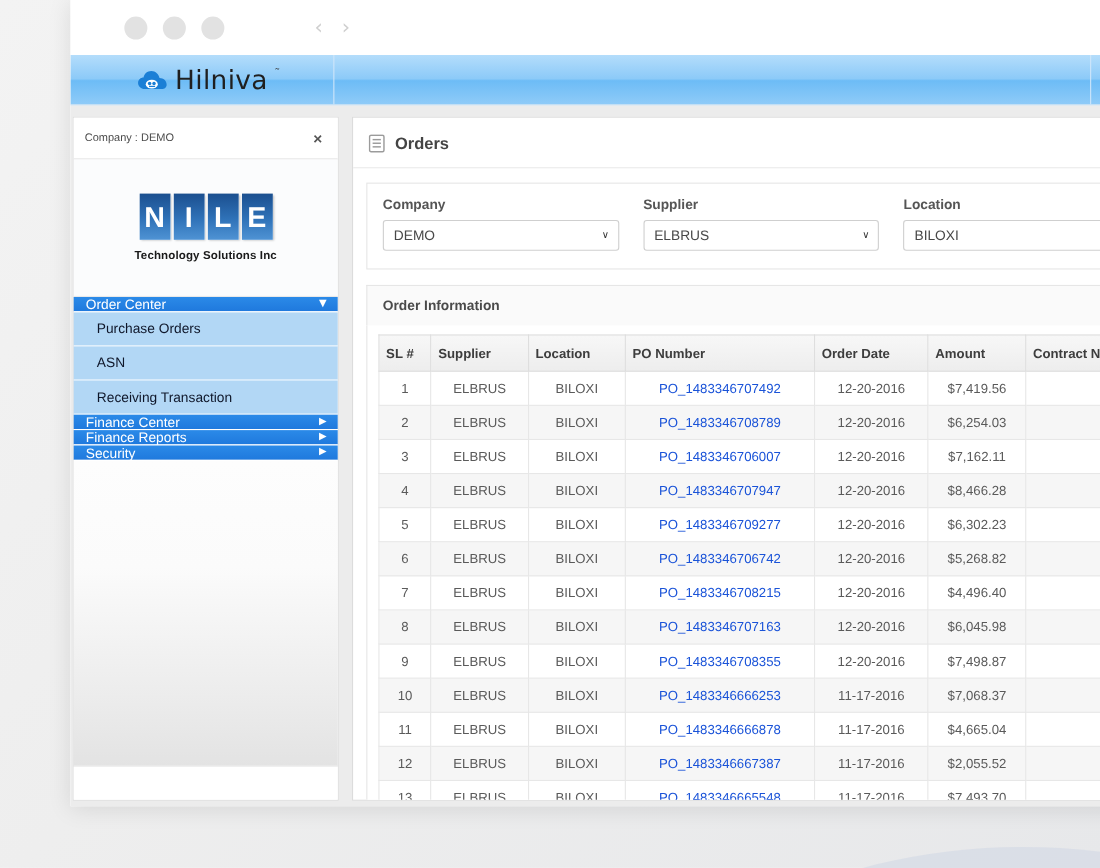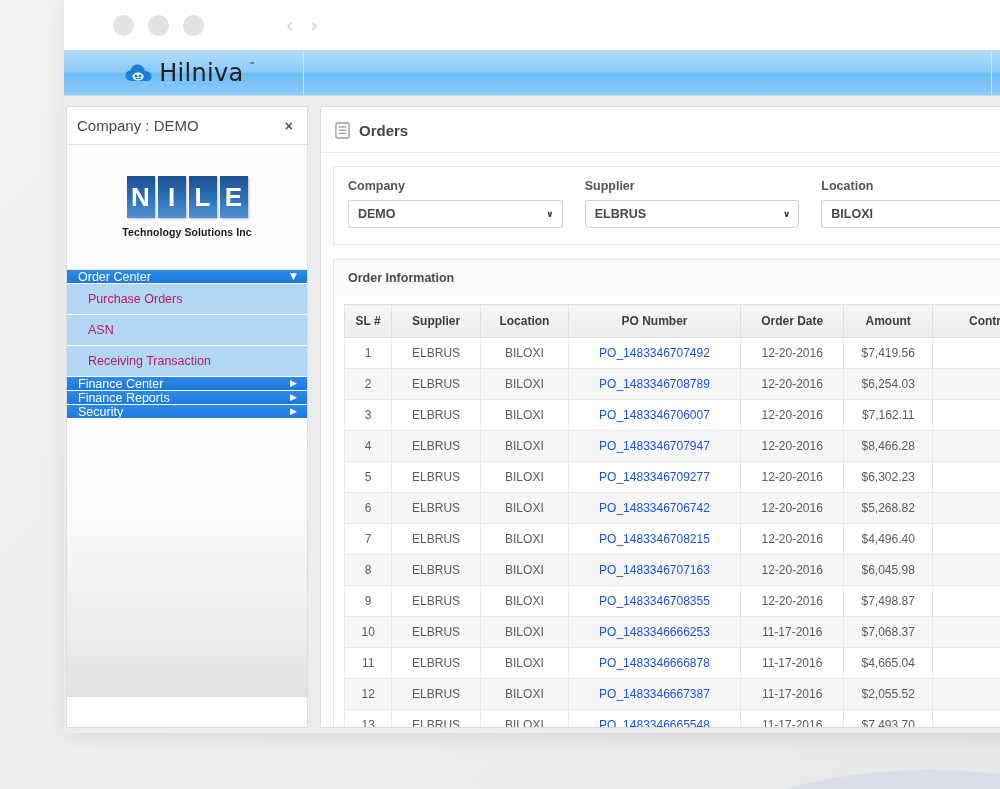--- a/index.html
+++ b/index.html
@@ -137,21 +137,21 @@
   .company-bar {
     height: 38px;
     display: flex;
     align-items: center;
     justify-content: space-between;
     padding: 0 14px 0 10px;
     border-bottom: 1px solid #e2e2e2;
     background: #fff;
   }
   .company-bar .label {
-    font-size: 15px;
+    font-size: 10px;
     color: #4a4a4a;
   }
   .company-bar .close {
     font-size: 14px;
     color: #555;
     font-weight: bold;
     cursor: pointer;
     line-height: 1;
   }
   .logo-panel {
@@ -198,21 +198,21 @@
     cursor: pointer;
   }
   .menu-parent .caret {
     font-size: 9px;
     line-height: 1;
     font-family: "DejaVu Sans", sans-serif;
   }
   .menu-child {
     height: 31px;
     background: #b2d7f5;
-    color: #be185d;
+    color: #0f172a;
     font-size: 12.5px;
     display: flex;
     align-items: center;
     padding-left: 21px;
     border-bottom: 1px solid #ffffff;
     cursor: pointer;
   }
   .menu-fill {
     flex: 1;
     background: linear-gradient(to bottom, #fdfdfd 0%, #fbfbfb 35%, #ebebeb 80%, #e3e3e3 100%);
@@ -265,21 +265,20 @@
     border: 1px solid #cfcfcf;
     border-radius: 3px;
     background: #fff;
     display: flex;
     align-items: center;
     justify-content: space-between;
     padding: 0 8px 0 9px;
     font-size: 12.5px;
     color: #484848;
     cursor: pointer;
-    font-weight: bold;
   }
   .select .chev {
     font-size: 9px;
     color: #333;
     font-family: "DejaVu Sans", sans-serif;
   }
 
   .info-panel {
     margin: 14px 12px 0 12px;
     border: 1px solid #e6e6e6;
@@ -305,21 +304,21 @@
     border-collapse: collapse;
     font-size: 12px;
   }
   table.grid th {
     background: linear-gradient(to bottom, #f7f7f7 0%, #ededed 100%);
     border: 1px solid #dedede;
     color: #3d3d3d;
     font-size: 12px;
     font-weight: bold;
     padding: 9px 6px;
-    text-align: center;
+    text-align: left;
     white-space: nowrap;
   }
   table.grid td {
     border: 1px solid #e7e7e7;
     padding: 8px 8px;
     text-align: center;
     color: #5a5a5a;
     white-space: nowrap;
   }
   table.grid tbody tr:nth-child(even) td { background: #f6f6f6; }

